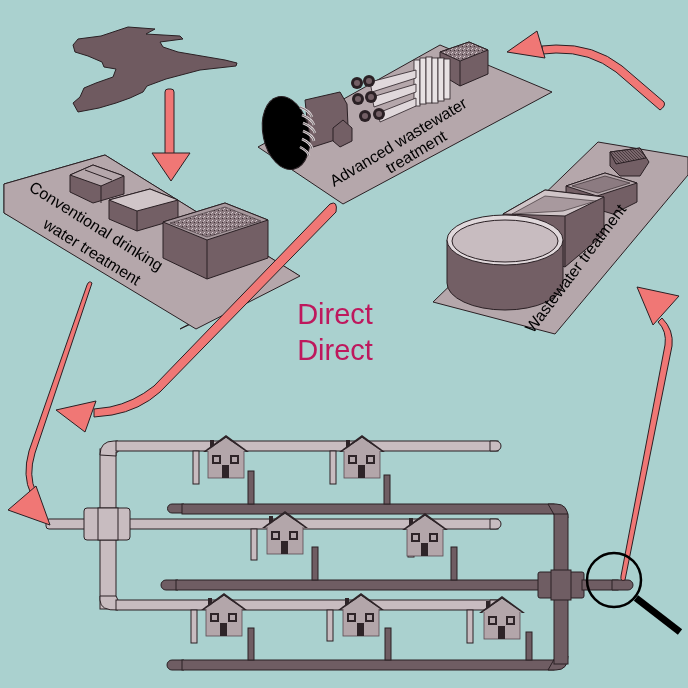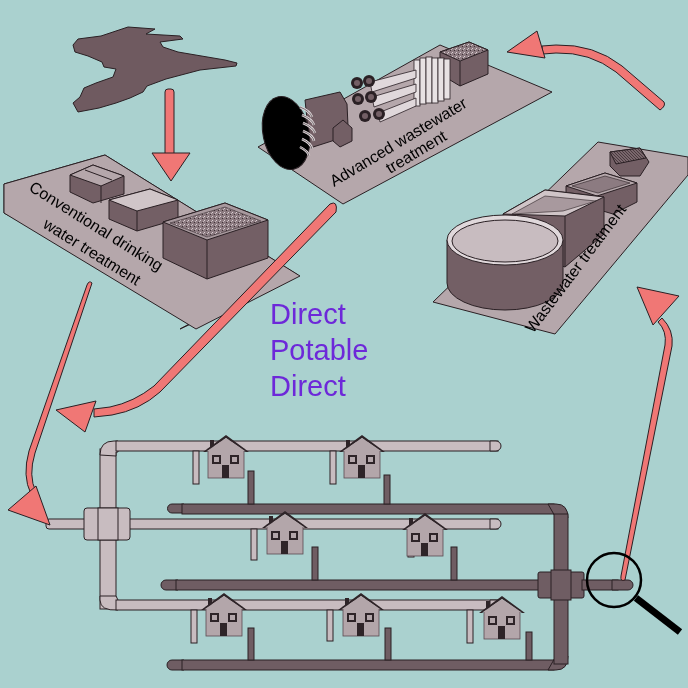--- a/index.html
+++ b/index.html
@@ -1,20 +1,20 @@
 <!DOCTYPE html>
 <html><head>
 <meta charset="utf-8">
 <style>
   html, body { margin: 0; padding: 0; }
   body { width: 688px; height: 688px; background: #aad1cf; overflow: hidden; font-family: "Liberation Sans", sans-serif; }
   #stage { position: relative; width: 688px; height: 688px; }
   svg { position: absolute; left: 0; top: 0; }
   .lbl { font-family: "Liberation Sans", sans-serif; fill: #000; }
-  .title { position: absolute; left: 270px; top: 296px; width: 130px; font-size: 29px; line-height: 36px; color: #6d28d9; font-family: "Liberation Sans", sans-serif; }
+  .title { position: absolute; left: 270px; top: 296px; width: 130px; text-align: center; font-size: 29px; line-height: 36px; color: #be185d; font-family: "Liberation Sans", sans-serif; }
 </style>
 </head>
 <body>
 
 <div id="stage">
 <svg width="688" height="688" viewBox="0 0 688 688" xmlns="http://www.w3.org/2000/svg">
   <defs>
     <pattern id="gravel" width="4" height="4" patternUnits="userSpaceOnUse">
       <rect width="4" height="4" fill="#8b7a80"></rect>
       <rect x="0" y="0" width="1" height="1" fill="#d9cfd2"></rect>
@@ -273,16 +273,15 @@
   </g>
 
   <g>
     <circle cx="614" cy="580" r="27" fill="none" stroke="#000" stroke-width="2.5"></circle>
     <line x1="636" y1="598" x2="680" y2="632" stroke="#000" stroke-width="7"></line>
   </g>
 </svg>
 
 <div class="title">
   <div>Direct</div>
-  <div>Potable</div>
   <div>Direct</div>
 </div>
 </div>
 
 </body></html>

